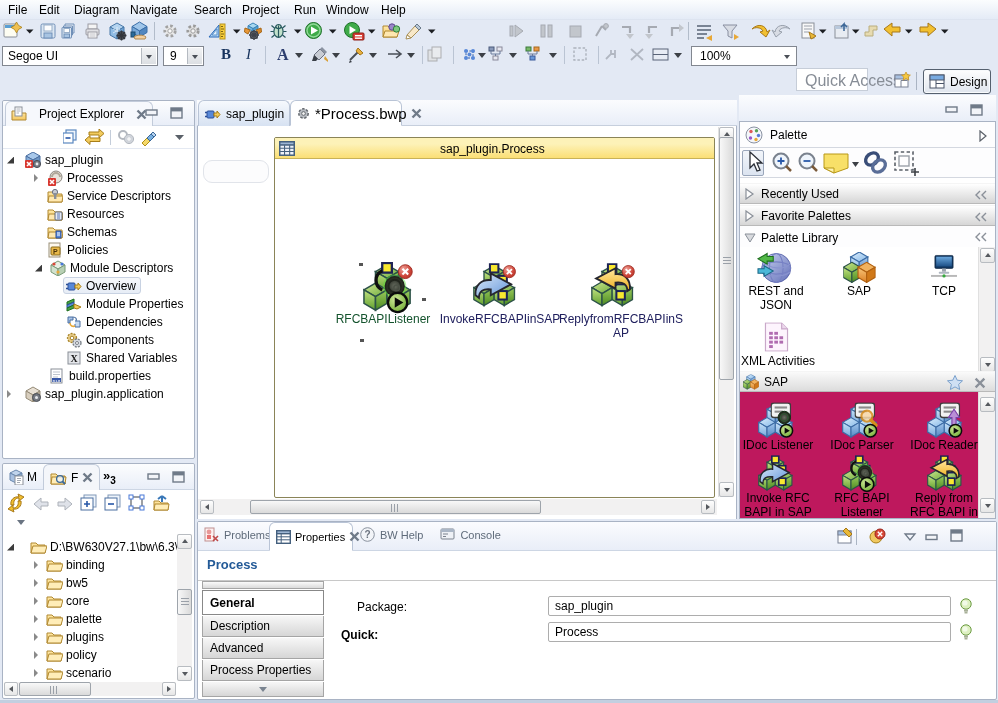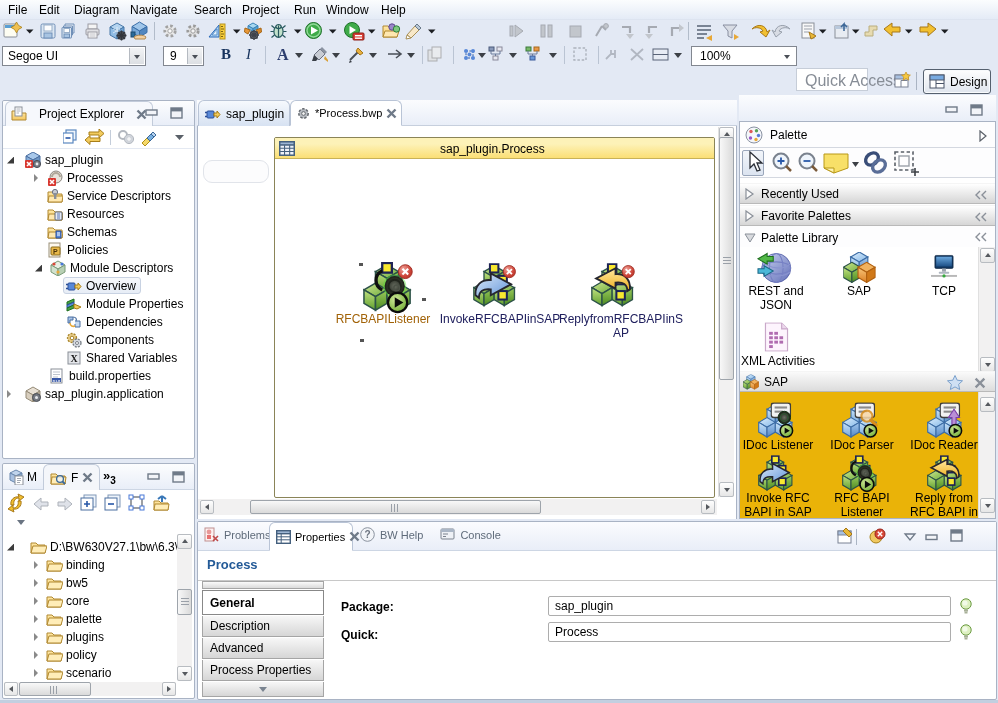--- a/index.html
+++ b/index.html
@@ -436,21 +436,21 @@
  <g transform="translate(865,4)">
         <path d="M12,2 4,2 4,8 0,8 0,12 8,12 8,6 12,6Z" fill="#e8d8a0" stroke="#b0a060" opacity="0.8"></path>
       </g>
  <path d="M884,9 l8,-6 0,4 8,0 0,5 -8,0 0,4Z" fill="#f2c030" stroke="#a87818"></path>
  <path d="M905,9.5 912.5,9.5 908.7,13.5Z" fill="#1c1e22"></path>
  <path d="M936,9 l-8,-6 0,4 -8,0 0,5 8,0 0,4Z" fill="#f2c030" stroke="#a87818"></path>
  <path d="M941,9.5 948.5,9.5 944.7,13.5Z" fill="#1c1e22"></path>
 </svg>
 </div>
 <div id="tb2" class="abs" style="left:0;top:43px;width:998px;height:24px">
-  <div class="combo" style="left:2px;top:3px;width:144px">
+  <div class="combo" style="left:2px;top:3px;width:156px">
       <span style="position:absolute;left:5px;top:2px">Segoe UI</span>
       <span class="ar"></span>
     </div>
   <div class="combo" style="left:163px;top:3px;width:41px">
       <span style="position:absolute;left:6px;top:2px">9</span>
       <span class="ar"></span>
     </div>
   <svg width="998" height="24" style="position:absolute;left:0;top:0">
     <text x="221" y="16" font-family="Liberation Serif,serif" font-size="15" font-weight="bold" fill="#16325c">B</text>
     <text x="246" y="16" font-family="Liberation Serif,serif" font-size="15" font-style="italic" fill="#16325c">I</text>
@@ -909,21 +909,21 @@
 
   <div style="position:absolute;left:1px;top:0;width:92px;height:26px;background:linear-gradient(#f6f9fd,#d7e2f2);border:1px solid #b9c4d6;border-bottom:none;border-radius:6px 6px 0 0;display:flex;align-items:center;padding:0 6px;gap:5px">
     <svg width="16" height="16" viewBox="0 0 16 16">
         <rect x="2" y="5" width="7" height="7" rx="1" fill="#5888d8" stroke="#2a4e98"></rect>
         <path d="M9,7 12,7 12,5 15,8.5 12,12 12,10 9,10Z" fill="#f2cb5e" stroke="#a87e18"></path>
         <path d="M0,6.5 2,6.5 M0,10.5 2,10.5" stroke="#2a4e98" stroke-width="1.6"></path>
       </svg>
     <span>sap_plugin</span>
   </div>
 
-  <div style="position:absolute;left:93px;top:0;width:112px;height:26px;background:#fff;border:1px solid #b9c4d6;border-bottom:1px solid #fff;border-radius:6px 6px 0 0;display:flex;align-items:center;padding:0 5px;gap:4px;font-size:11px">
+  <div style="position:absolute;left:93px;top:0;width:112px;height:26px;background:#fff;border:1px solid #b9c4d6;border-bottom:1px solid #fff;border-radius:6px 6px 0 0;display:flex;align-items:center;padding:0 5px;gap:4px;font-size:15px">
     <svg width="15" height="15" viewBox="0 0 16 16">
         <circle cx="8" cy="8" r="5" fill="#b8bcc2" stroke="#63676d" stroke-width="1.6" stroke-dasharray="2.6 1.7"></circle>
         <circle cx="8" cy="8" r="2" fill="#f2f2f2" stroke="#63676d"></circle>
       </svg>
     <span>*Process.bwp</span>
     <svg width="11" height="11" viewBox="0 0 11 11">
         <path d="M1.5,1.5 5.5,5.5 M5.5,5.5 9.5,1.5 M5.5,5.5 1.5,9.5 M5.5,5.5 9.5,9.5" stroke="#6f7a88" stroke-width="2.4"></path>
       </svg>
   </div>
 
@@ -934,21 +934,21 @@
     <svg width="16" height="15" style="position:absolute;left:4px;top:3px" viewBox="0 0 15 14">
         <rect x="0.7" y="0.7" width="13.6" height="12.6" fill="#eef2f8" stroke="#44607e" stroke-width="1.4"></rect>
         <rect x="0.7" y="0.7" width="13.6" height="3" fill="#9db6d4" stroke="#44607e" stroke-width="1.4"></rect>
         <path d="M5.2,4 5.2,13 M10,4 10,13 M1,6.8 14,6.8 M1,9.8 14,9.8" stroke="#44607e" stroke-width="1"></path>
       </svg>
     <div style="position:absolute;left:0;top:4px;width:100%;text-align:left;font-size:12px;padding-left:165px">sap_plugin.Process</div>
 
     <svg width="50" height="54" viewBox="0 0 52 54" style="position:absolute;left:88px;top:123px">
         <use href="#ic-listener" width="52" height="54"></use>
       </svg>
-    <div class="lbl" style="left:18px;top:174px;width:180px;text-align:center;color:#a16207">RFCBAPIListener</div>
+    <div class="lbl" style="left:18px;top:174px;width:180px;text-align:center;color:#14532d">RFCBAPIListener</div>
     <svg width="44" height="48" viewBox="0 0 52 54" style="position:absolute;left:198px;top:124px">
         <use href="#ic-invoke" width="52" height="54"></use>
       </svg>
     <div class="lbl" style="left:135px;top:174px;width:180px;text-align:center;color:#20205e">InvokeRFCBAPIinSAP</div>
     <svg width="44" height="48" viewBox="0 0 52 54" style="position:absolute;left:316px;top:124px">
         <use href="#ic-reply" width="52" height="54"></use>
       </svg>
     <div class="lbl" style="left:276px;top:174px;width:140px;text-align:center;color:#20205e">ReplyfromRFCBAPIinS<br>AP</div>
 
     <div style="position:absolute;left:84px;top:125px;width:4px;height:3px;background:#555"></div>
@@ -1098,21 +1098,21 @@
       </svg>
     <span>SAP</span>
     <svg width="16" height="15" style="position:absolute;right:32px;top:3px" viewBox="0 0 16 15">
         <path d="M8,0.5 10.2,5.2 15.5,5.8 11.6,9.4 12.7,14.5 8,11.9 3.3,14.5 4.4,9.4 0.5,5.8 5.8,5.2Z" fill="#cfe0f4" stroke="#7aa0cc"></path>
       </svg>
     <svg width="12" height="12" style="position:absolute;right:9px;top:5px" viewBox="0 0 11 11">
         <path d="M1.5,1.5 5.5,5.5 M5.5,5.5 9.5,1.5 M5.5,5.5 1.5,9.5 M5.5,5.5 9.5,9.5" stroke="#8a9099" stroke-width="2.2"></path>
       </svg>
   </div>
 
-  <div style="position:absolute;left:1px;top:297px;right:2px;bottom:1px;background:#eab308">
+  <div style="position:absolute;left:1px;top:297px;right:2px;bottom:1px;background:#be185d">
     <svg width="36" height="38" viewBox="0 0 52 54" style="position:absolute;left:18px;top:10px">
         <use href="#ic-idoc-l" width="52" height="54"></use>
       </svg>
     <div class="lbl" style="left:0px;top:46px;width:76px;text-align:center">IDoc Listener</div>
     <svg width="36" height="38" viewBox="0 0 52 54" style="position:absolute;left:102px;top:10px">
         <use href="#ic-idoc-p" width="52" height="54"></use>
       </svg>
     <div class="lbl" style="left:84px;top:46px;width:76px;text-align:center">IDoc Parser</div>
     <svg width="36" height="38" viewBox="0 0 52 54" style="position:absolute;left:187px;top:10px">
         <use href="#ic-idoc-r" width="52" height="54"></use>
@@ -1201,21 +1201,21 @@
 
   <div class="sectab" style="top:60px;left:5px;height:8px;background:linear-gradient(#fafafa,#dadada)"></div>
   <div class="sectab" style="top:69px;left:5px;height:25px;background:#fff;border-color:#888;font-weight:bold">General</div>
   <div class="sectab" style="top:95px;left:5px;height:21px;border-top:none">Description</div>
   <div class="sectab" style="top:117px;left:5px;height:21px;border-top:none">Advanced</div>
   <div class="sectab" style="top:139px;left:5px;height:21px;border-top:none">Process Properties</div>
   <div class="sectab" style="top:161px;left:5px;height:15px;border-top:none;justify-content:center;padding-left:0">
       <span style="width:0;height:0;border:4.5px solid transparent;border-top:5.5px solid #7a8490;margin-top:5px"></span>
     </div>
 
-  <div class="lbl" style="left:144px;top:79px;font-weight:bold">Package:</div>
+  <div class="lbl" style="left:160px;top:79px;font-weight:normal">Package:</div>
   <div class="field" style="left:351px;top:75px;width:403px;height:20px;border-radius:2px">sap_plugin</div>
   <svg width="14" height="19" style="position:absolute;left:762px;top:76px" viewBox="0 0 14 19">
       <circle cx="7" cy="7" r="5.2" fill="#ddf0c0" stroke="#6a9a40"></circle>
       <circle cx="6" cy="6" r="2.6" fill="#f2fae8"></circle>
       <rect x="5" y="12.5" width="4" height="2" fill="#a8b098"></rect>
       <rect x="5.5" y="14.5" width="3" height="2" fill="#a8b098"></rect>
     </svg>
   <div class="lbl" style="left:144px;top:107px;font-weight:bold">Quick:</div>
   <div class="field" style="left:351px;top:101px;width:403px;height:20px;border-radius:2px">Process</div>
   <svg width="14" height="19" style="position:absolute;left:762px;top:102px" viewBox="0 0 14 19">

